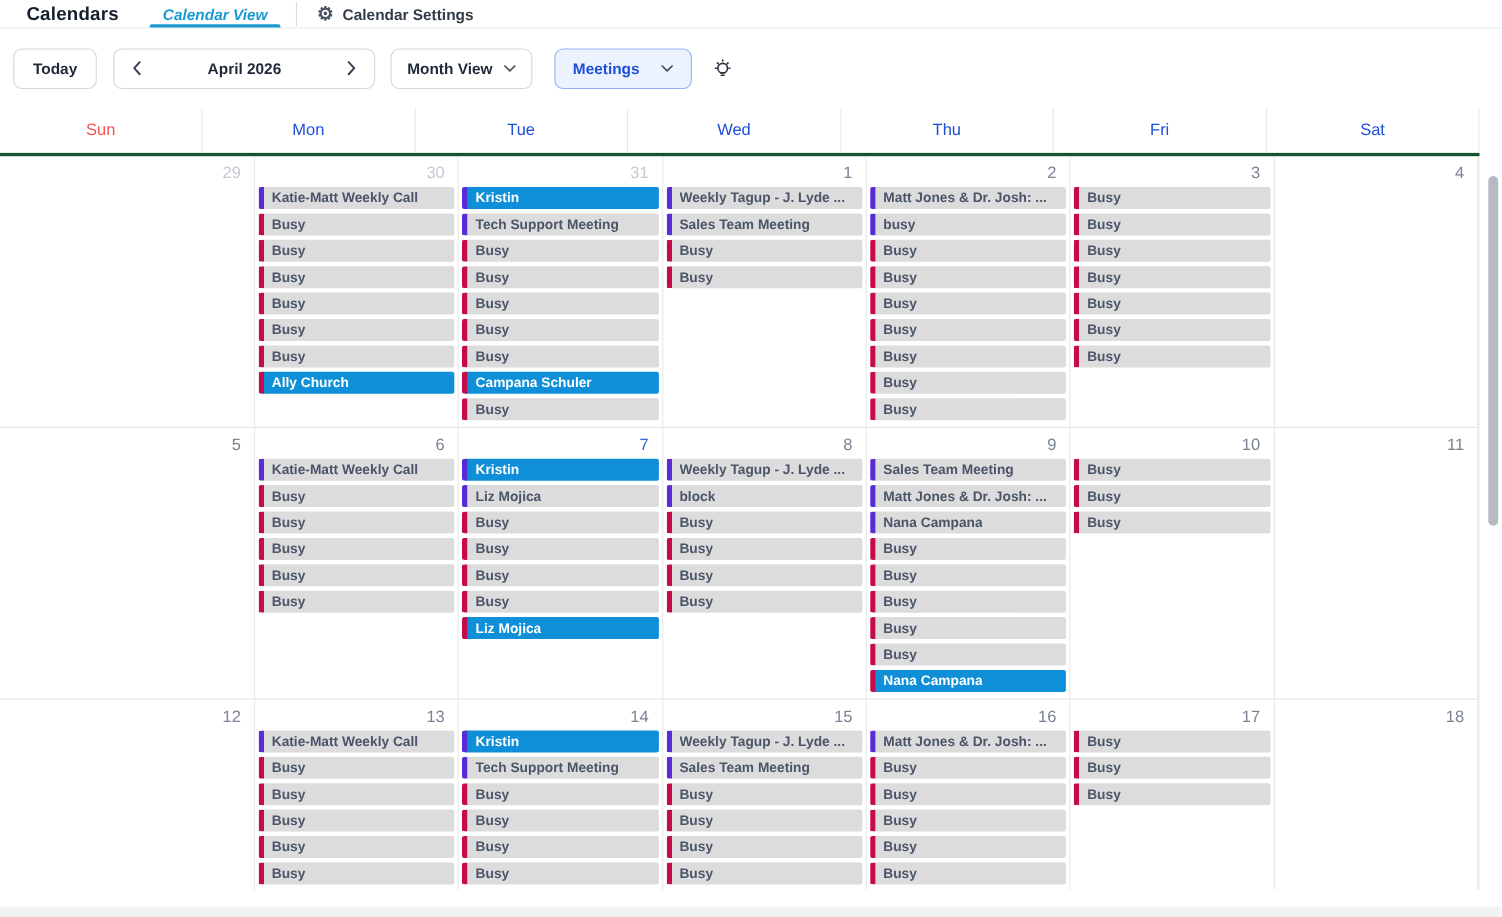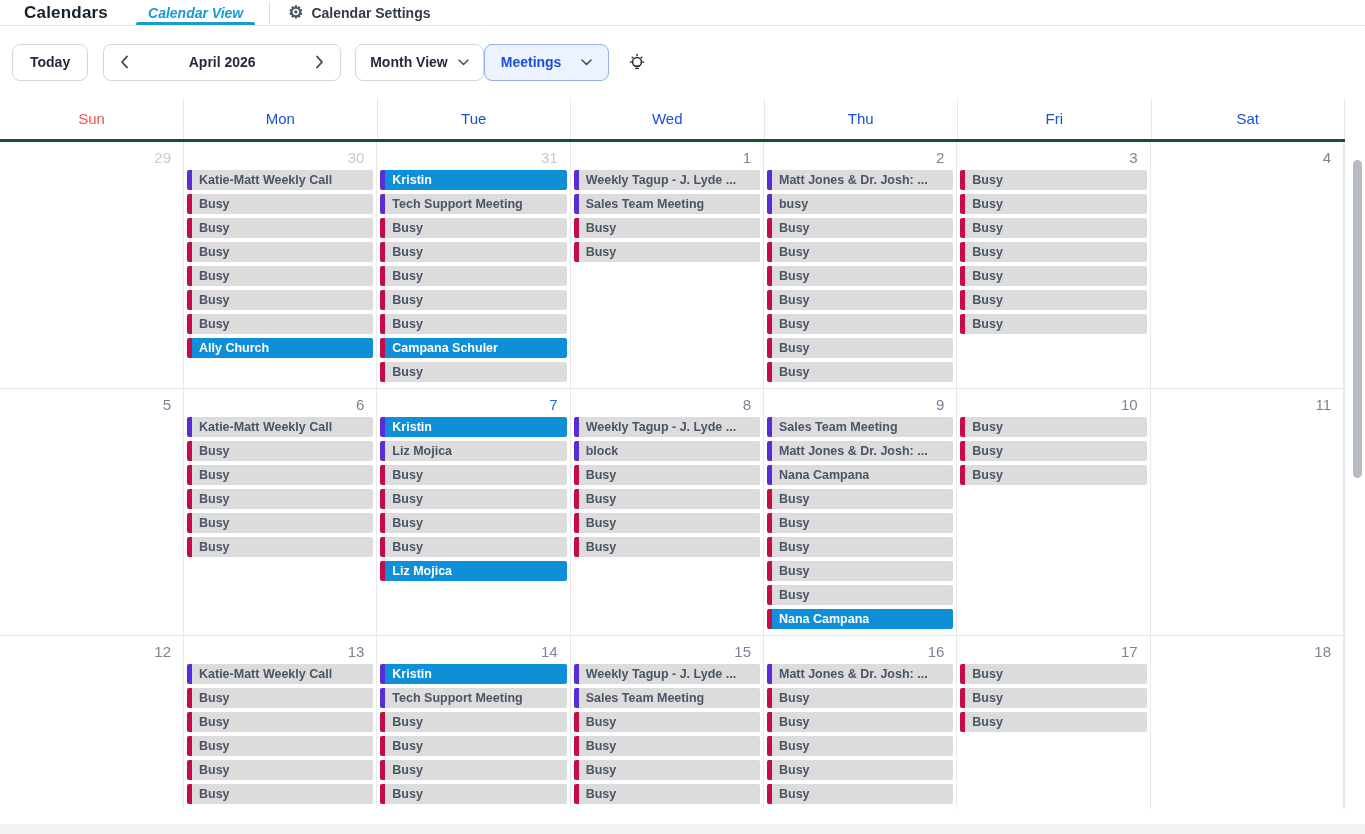--- a/index.html
+++ b/index.html
@@ -31,34 +31,34 @@
   .settings-link{display:flex;align-items:center;gap:8px;font-size:14px;font-weight:600;color:#323c48;cursor:pointer;}
   .gear{font-size:17px;color:#4b5563;line-height:1;}
 
   
   .toolbar{height:72px;display:flex;align-items:center;padding-left:12px;background:#fff;}
   .btn{height:37px;border:1px solid #d4d7dc;border-radius:8px;background:#fff;display:flex;align-items:center;font-size:14px;font-weight:600;color:#1f2937;cursor:pointer;}
   .btn-today{padding:0 17px;margin-right:15px;}
   .nav-pill{width:238px;justify-content:space-between;padding:0 16px;margin-right:14px;}
   .nav-chevron{display:flex;align-items:center;cursor:pointer;color:#374151;}
   .month-label{font-size:14px;font-weight:700;color:#1f2937;}
-  .btn-view{padding:0 14px;gap:10px;}
+  .btn-view{padding:0 14px;gap:10px;margin-right:20px;}
   .btn-filter{padding:0 16px;gap:20px;background:#edf3fe;border:1px solid #93b1f2;color:var(--filter-blue);font-weight:700;}
   .chev-down{display:flex;align-items:center;color:#4b5563;}
   .btn-filter .chev-down{color:#44506b;}
   .bulb-wrap{margin-left:17px;display:flex;align-items:center;cursor:pointer;}
 
   
   .dayheader{width:1345px;height:44px;display:grid;grid-template-columns:184px repeat(6,1fr);border-bottom:3px solid #14532d;background:#fff;}
   .day-head{display:flex;align-items:center;justify-content:center;font-size:15px;font-weight:500;color:#1d4ed8;border-right:1px solid var(--grid-line);}
   .day-head.sun{color:var(--sun-red);}
 
   
   .calendar-body{width:1345px;height:667px;overflow:hidden;border-right:1px solid var(--grid-line);}
-  .week{display:grid;grid-template-columns:184px repeat(6,1fr);height:247px;border-bottom:1px solid var(--row-line);}
+  .week{display:grid;grid-template-columns:184px repeat(6,1fr);height:247px;border-bottom:1px solid var(--row-line);padding-left:48px;}
   .day{border-right:1px solid var(--grid-line);overflow:hidden;padding:0 2px;}
   .date-num{height:28px;text-align:right;padding:7px 10px 0 0;font-size:15px;color:#7b8494;}
   .date-num.out{color:#c5cad3;}
   .date-num.today{color:var(--today-blue);}
   .event{height:20px;margin:0 1px 4px 1px;border-radius:2px;background:var(--event-gray);border-left:5px solid var(--accent-crimson);display:flex;align-items:center;padding-left:7px;cursor:pointer;}
   .ev-label{font-size:12.5px;font-weight:700;color:var(--event-text);white-space:nowrap;overflow:hidden;}
   .event.purple{border-left-color:var(--accent-purple);}
   .event.crimson{border-left-color:var(--accent-crimson);}
   .event.blue{background:var(--event-blue);}
   .event.blue .ev-label{color:#fff;}

